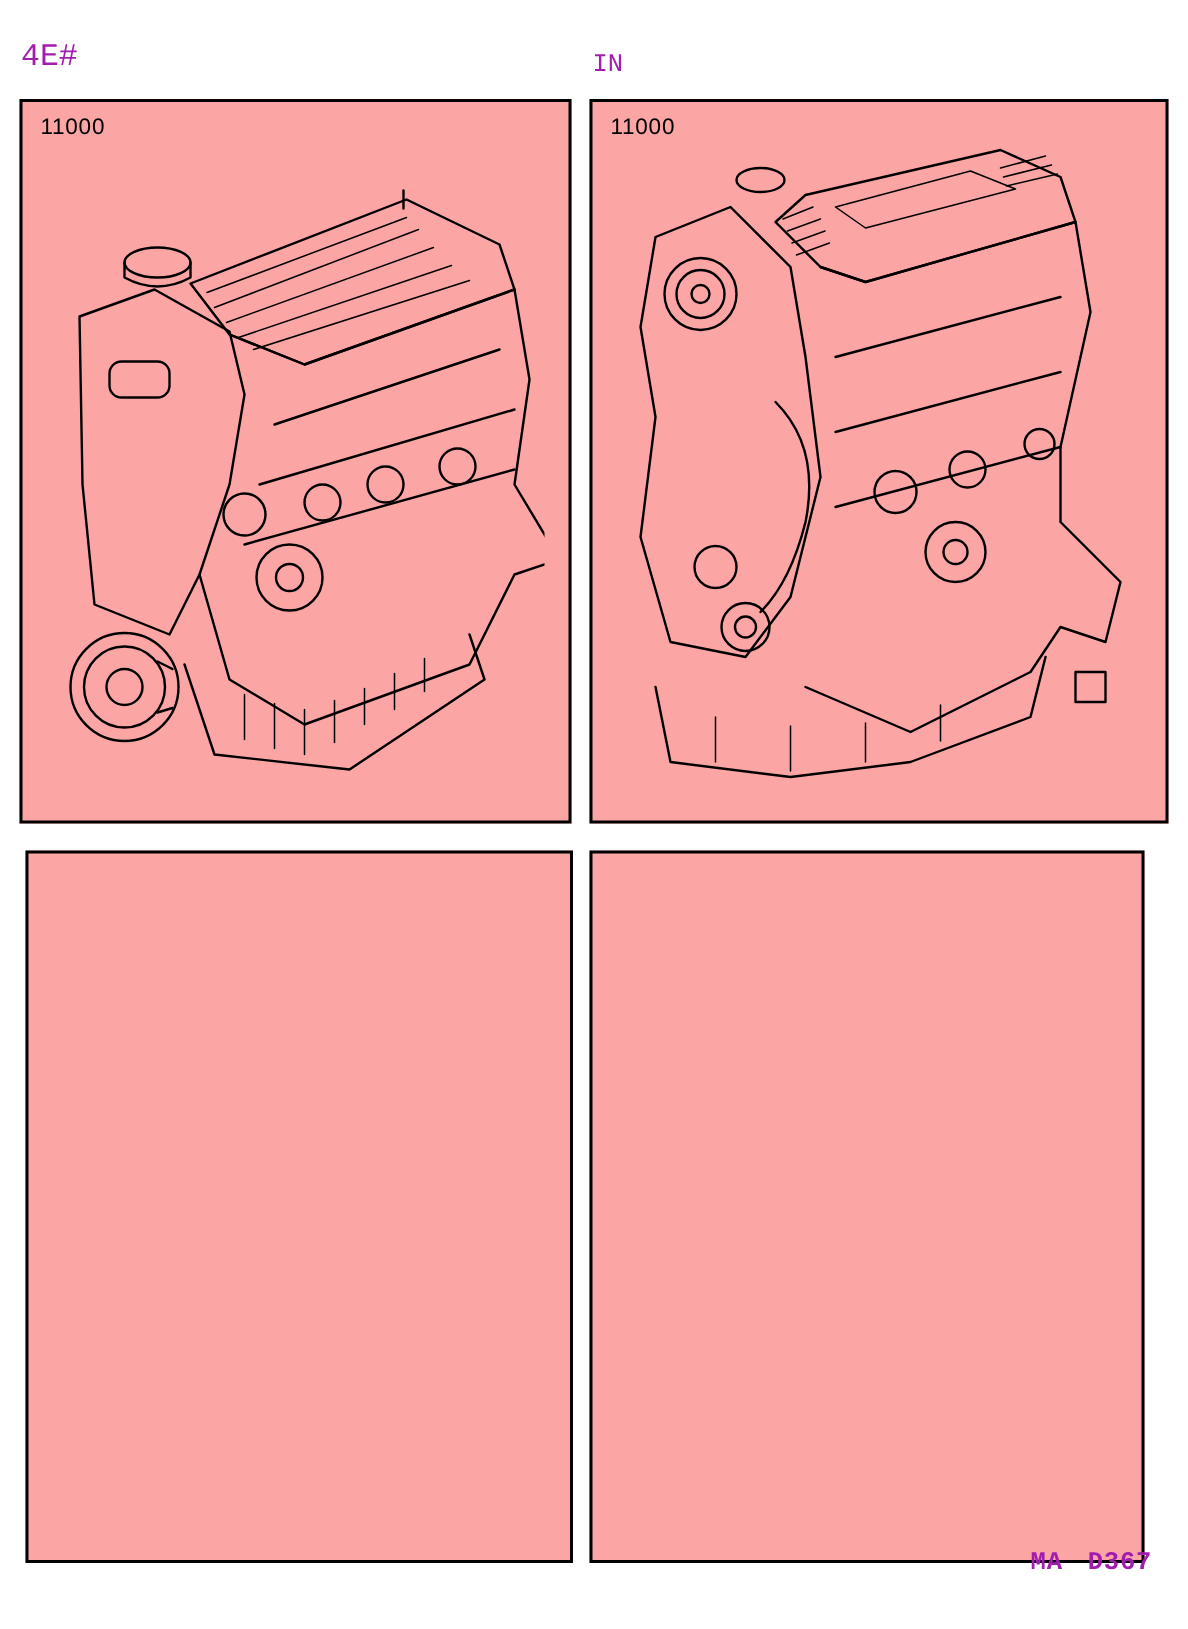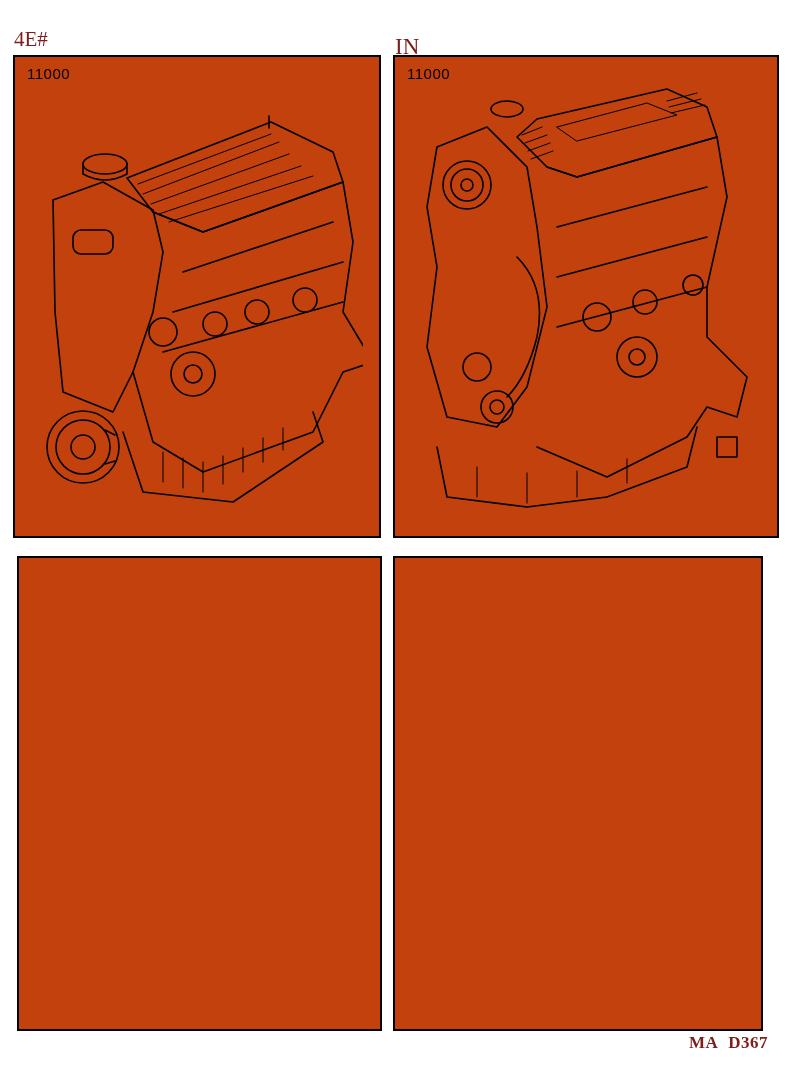--- a/index.html
+++ b/index.html
@@ -1,36 +1,36 @@
 <!DOCTYPE html>
 <html><head>
   <meta charset="utf-8">
   <style>
     html, body { margin: 0; padding: 0; background: #ffffff; }
     body {
       width: 792px; height: 1086px; position: relative; overflow: hidden;
       font-family: "Liberation Sans", sans-serif; color: #000;
     }
-    .label { position: absolute; font-family: Liberation Serif, serif; color: #7f1d1d; }
+    .label { position: absolute; font-family: Liberation Mono, monospace; color: #a21caf; }
     .group-label { font-size: 21px; top: 27px; }
     .box {
       position: absolute; box-sizing: border-box;
-      border: 2px solid #000; background: #c2410c;
+      border: 2px solid #000; background: #fca5a5; margin-top: 11px;
     }
     .part-no { position: absolute; top: 8px; left: 12px; font-size: 15px; letter-spacing: 0.5px; }
     .page-code { position: absolute; top: 1033px; right: 24px; font-size: 17px; font-weight: bold; letter-spacing: 0.5px; word-spacing: 6px; text-align: center; }
     svg.engine { position: absolute; }
     svg.engine * { fill: none; stroke: #000; stroke-width: 1.6; stroke-linejoin: round; stroke-linecap: round; }
     svg.engine .thin { stroke-width: 1; }
   </style>
 </head>
 <body>
 
 <span class="label group-label" style="left:14px;">4E#</span>
-<span class="label group-label" style="left:395px; font-size:23px; top:34px;">IN</span>
+<span class="label group-label" style="left:395px; font-size:17px; top:34px;">IN</span>
 
 <div class="box" style="left:13px; top:55px; width:368px; height:483px;">
   <span class="part-no">11000</span>
   <svg class="engine" style="left:28px; top:55px;" width="320" height="400" viewBox="0 0 320 400">
 
     <ellipse cx="62" cy="52" rx="22" ry="10"></ellipse>
     <path d="M40 52 v10 q22 12 44 0 v-10"></path>
 
     <path d="M84 66 L228 10 L290 40 L300 70 L160 120 L110 100 Z"></path>
     <path class="thin" d="M95 72 L228 22 M100 82 L236 30 M108 92 L246 42 M116 102 L258 54 M126 110 L270 64"></path>

